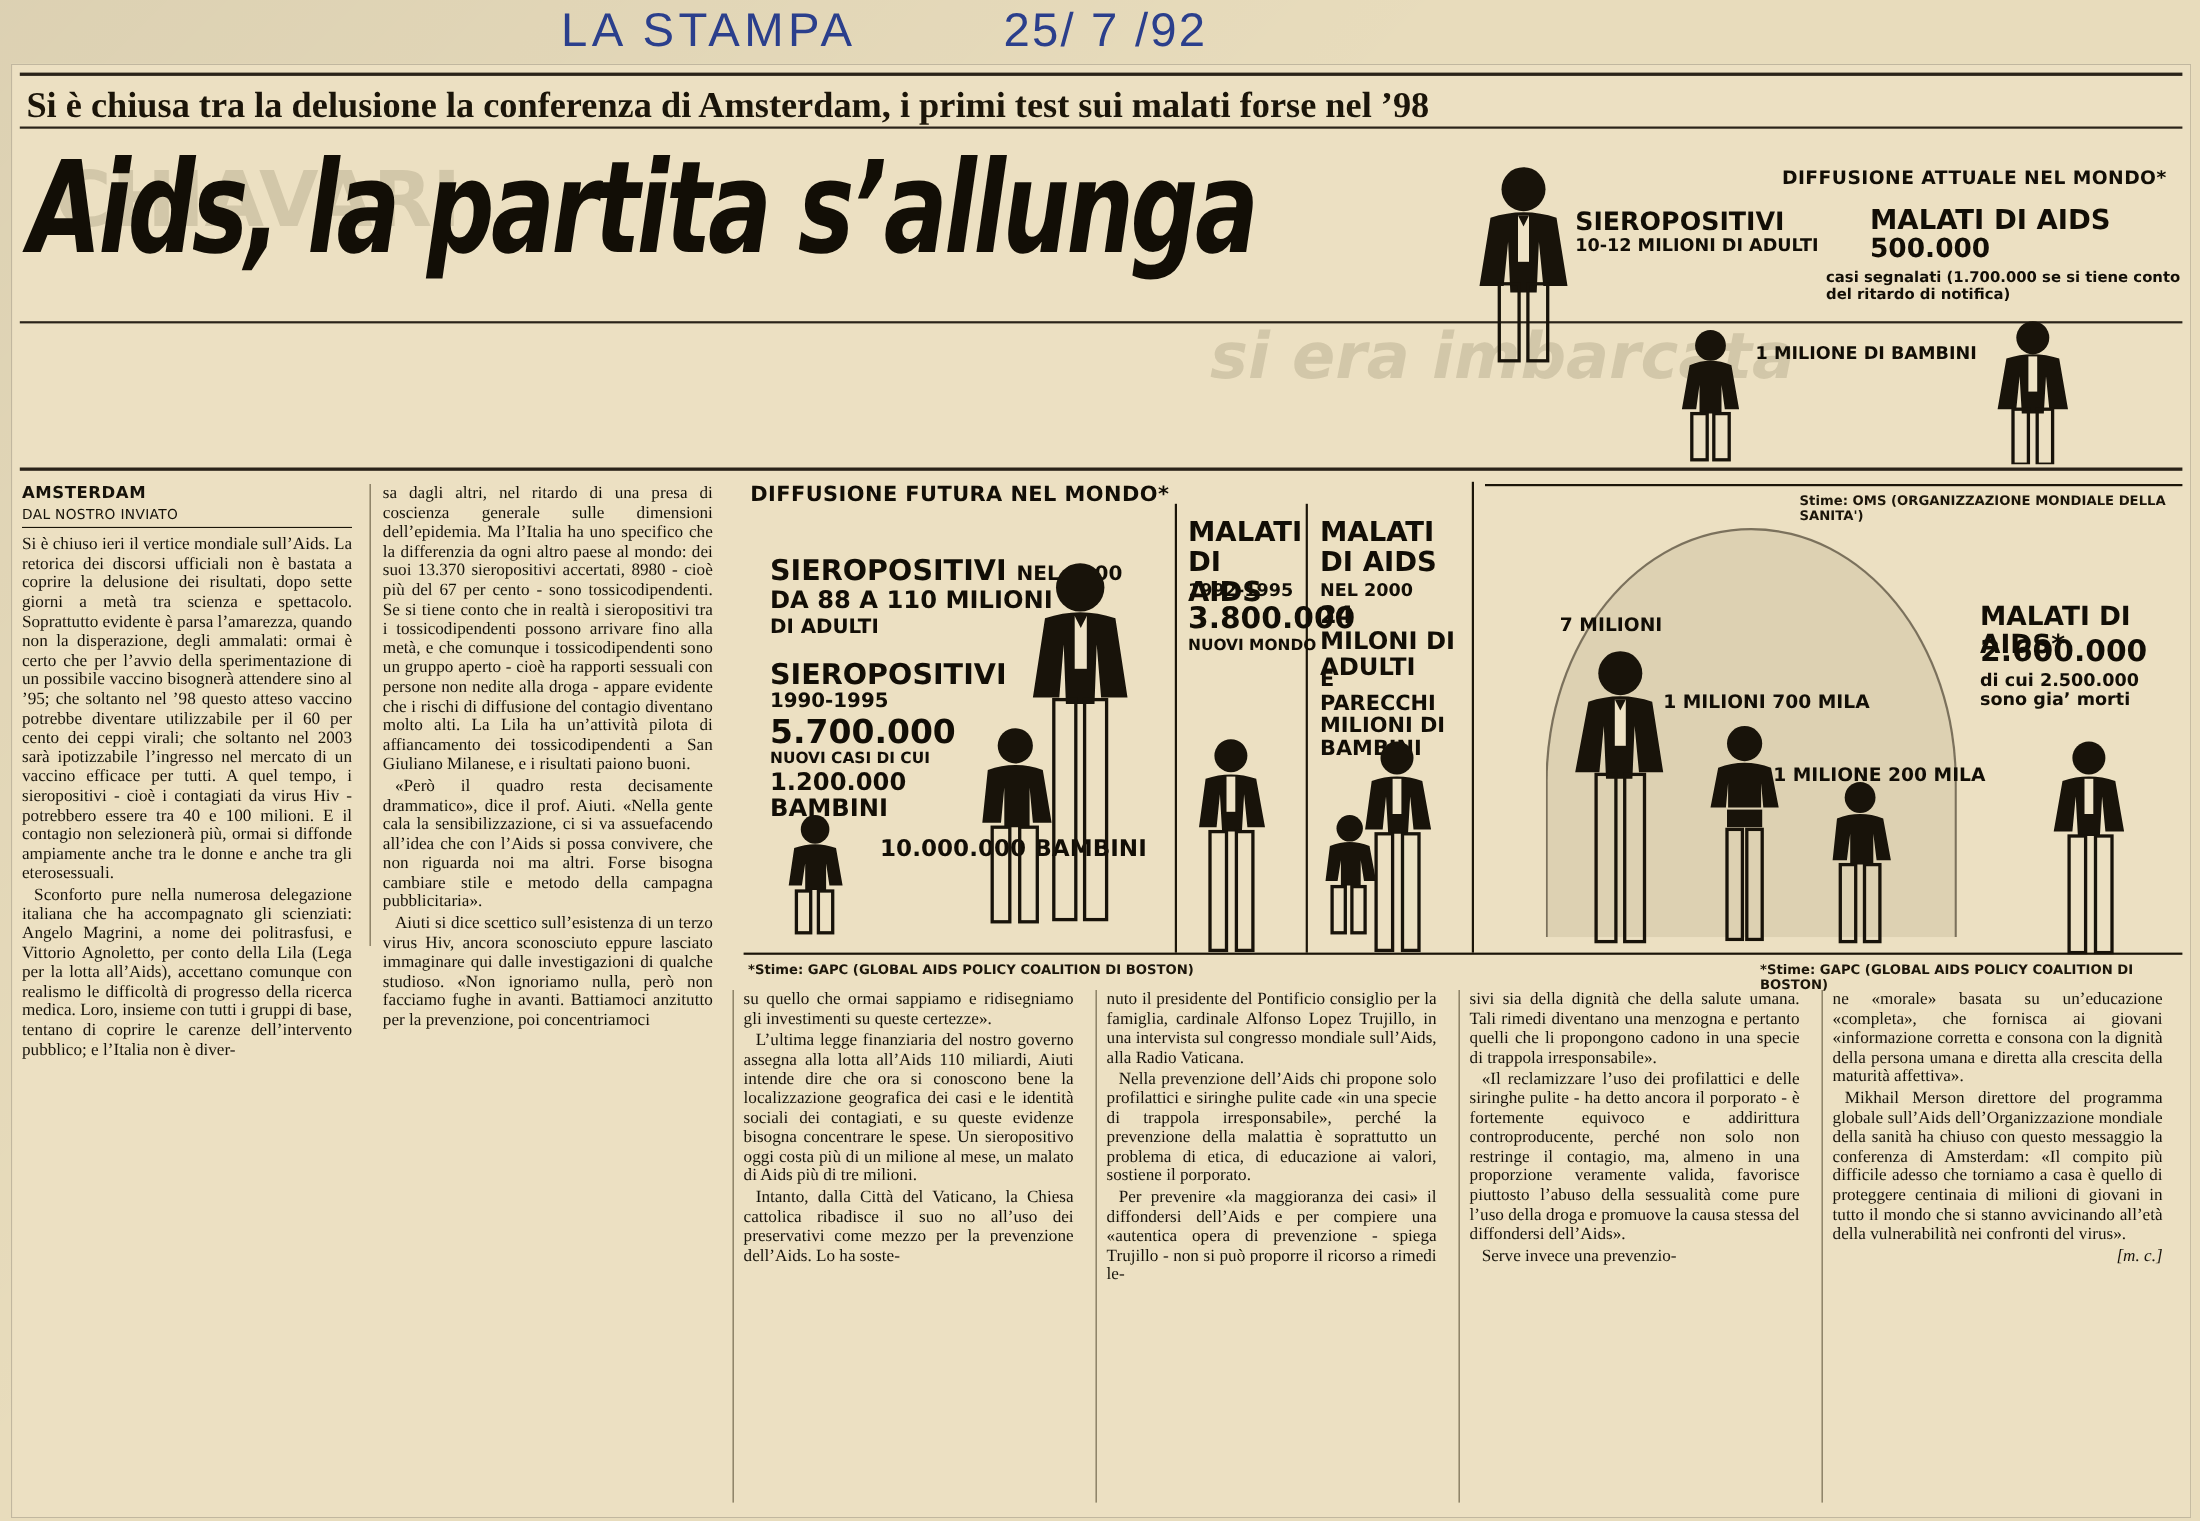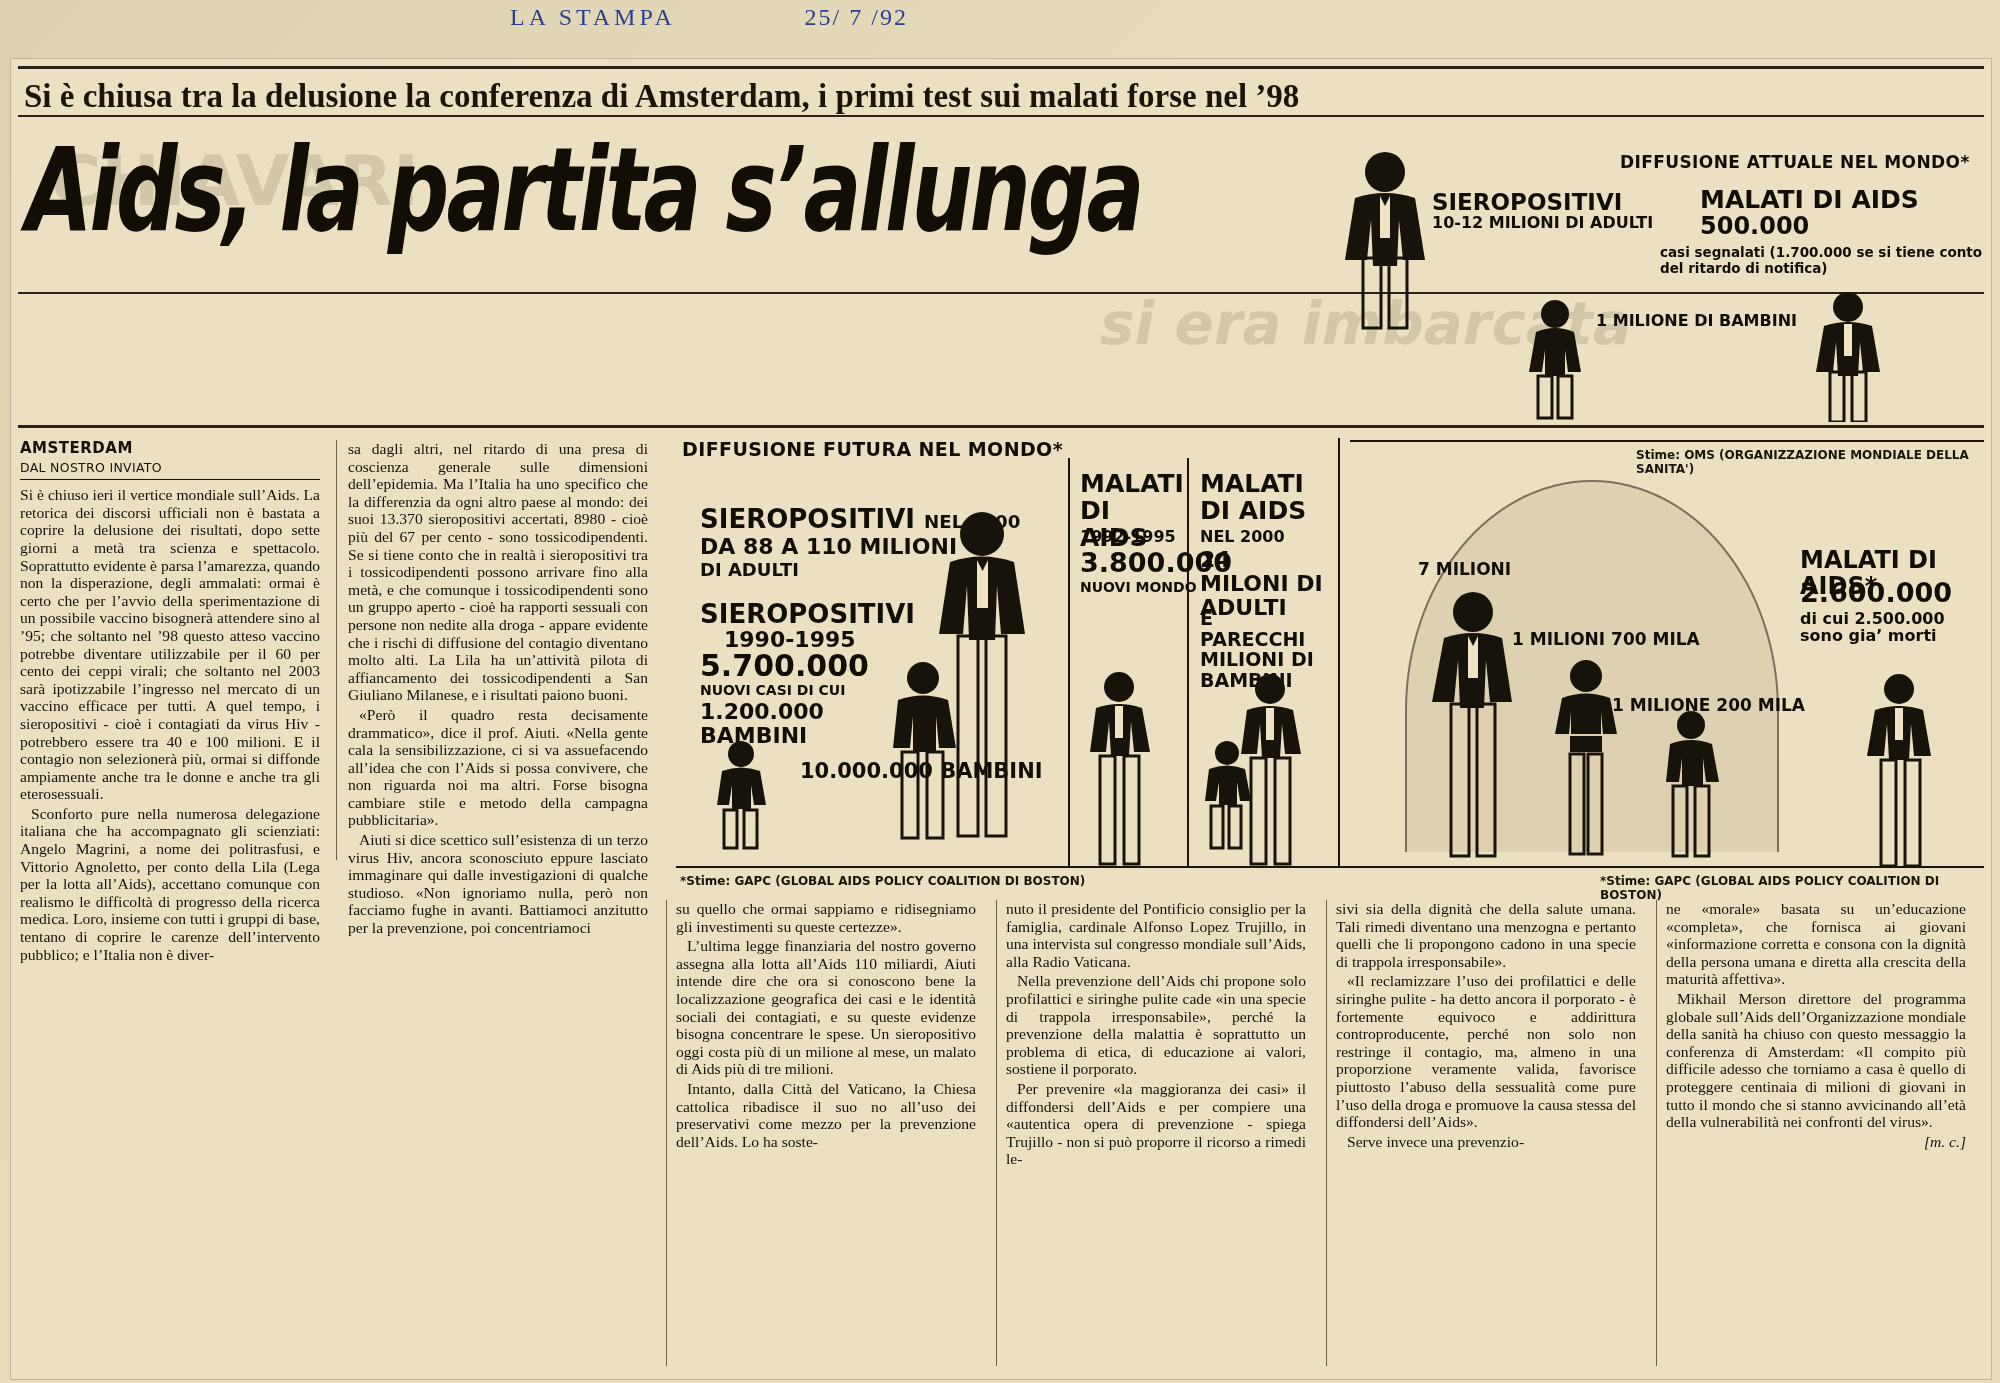--- a/index.html
+++ b/index.html
@@ -19,22 +19,22 @@
   
   .paper{
     position:absolute;
     left:10px;top:58px;width:1982px;height:1322px;
     background:#ece0c2;
     box-shadow:0 0 0 1px rgba(0,0,0,0.18) inset;
   }
   .handwriting{
     position:absolute;
     top:4px;left:510px;
-    font-family:Liberation Serif, serif;
-    font-size:24px;
+    font-family:Liberation Sans, sans-serif;
+    font-size:43px;
     letter-spacing:4px;
     color:#2b3f8c;
     font-weight:500;
   }
   .handwriting .date{margin-left:120px;letter-spacing:2px;}
 
   .rule{position:absolute;background:#2a2319;}
 
   .kicker{
     position:absolute;left:24px;top:78px;width:1940px;
@@ -217,21 +217,21 @@
   <div class="hline" style="left:676px;top:866px;width:1308px;"></div>
 
   <div class="lbl" style="position:absolute;left:700px;top:505px;font-size:26px;">
     <span>SIEROPOSITIVI</span>
     <span class="sm">NEL 2000</span>
   </div>
   <div class="lbl" style="position:absolute;left:700px;top:535px;font-size:22px;">DA 88 A 110 MILIONI</div>
   <div class="lbl" style="position:absolute;left:700px;top:560px;font-size:18px;">DI ADULTI</div>
 
   <div class="lbl" style="position:absolute;left:700px;top:600px;font-size:26px;">SIEROPOSITIVI</div>
-  <div class="lbl" style="position:absolute;left:724px;top:628px;font-size:22px;">1990-1995</div>
+  <div class="lbl" style="position:absolute;left:700px;top:628px;font-size:18px;">1990-1995</div>
   <div class="lbl" style="position:absolute;left:700px;top:650px;font-size:30px;">5.700.000</div>
   <div class="lbl" style="position:absolute;left:700px;top:683px;font-size:14px;">NUOVI CASI DI CUI</div>
   <div class="lbl" style="position:absolute;left:700px;top:700px;font-size:22px;width:120px;">1.200.000 BAMBINI</div>
   <div class="lbl" style="position:absolute;left:800px;top:760px;font-size:21px;">10.000.000 BAMBINI</div>
 
   <div class="fig" style="left:920px;top:510px;">
     <svg width="125" height="330" viewBox="0 0 125 330">
       <circle cx="62" cy="24" r="22" fill="#18130a"></circle>
       <path d="M30 52 q32 -11 64 0 l11 72 h-24 l-4 -48 -2 54 h-26 l-2 -54 -4 48 h-24 z" fill="#18130a"></path>
       <rect x="38" y="126" width="20" height="200" fill="none" stroke="#18130a" stroke-width="3"></rect>

